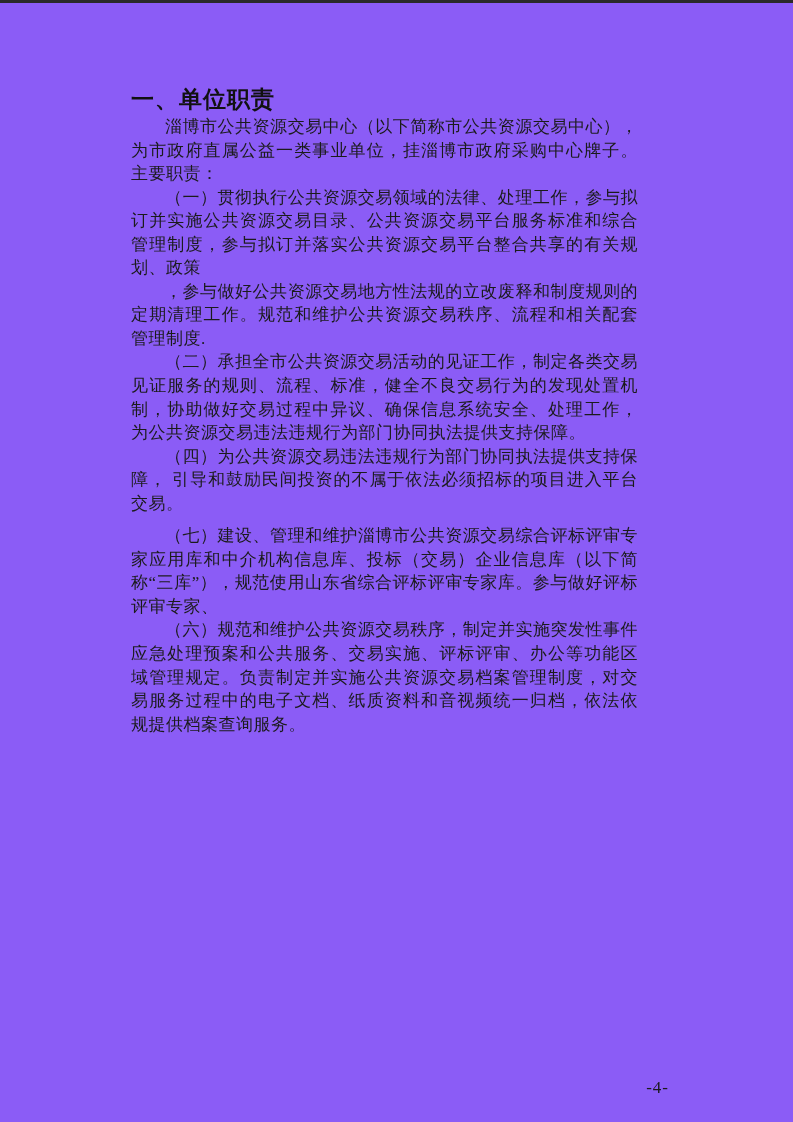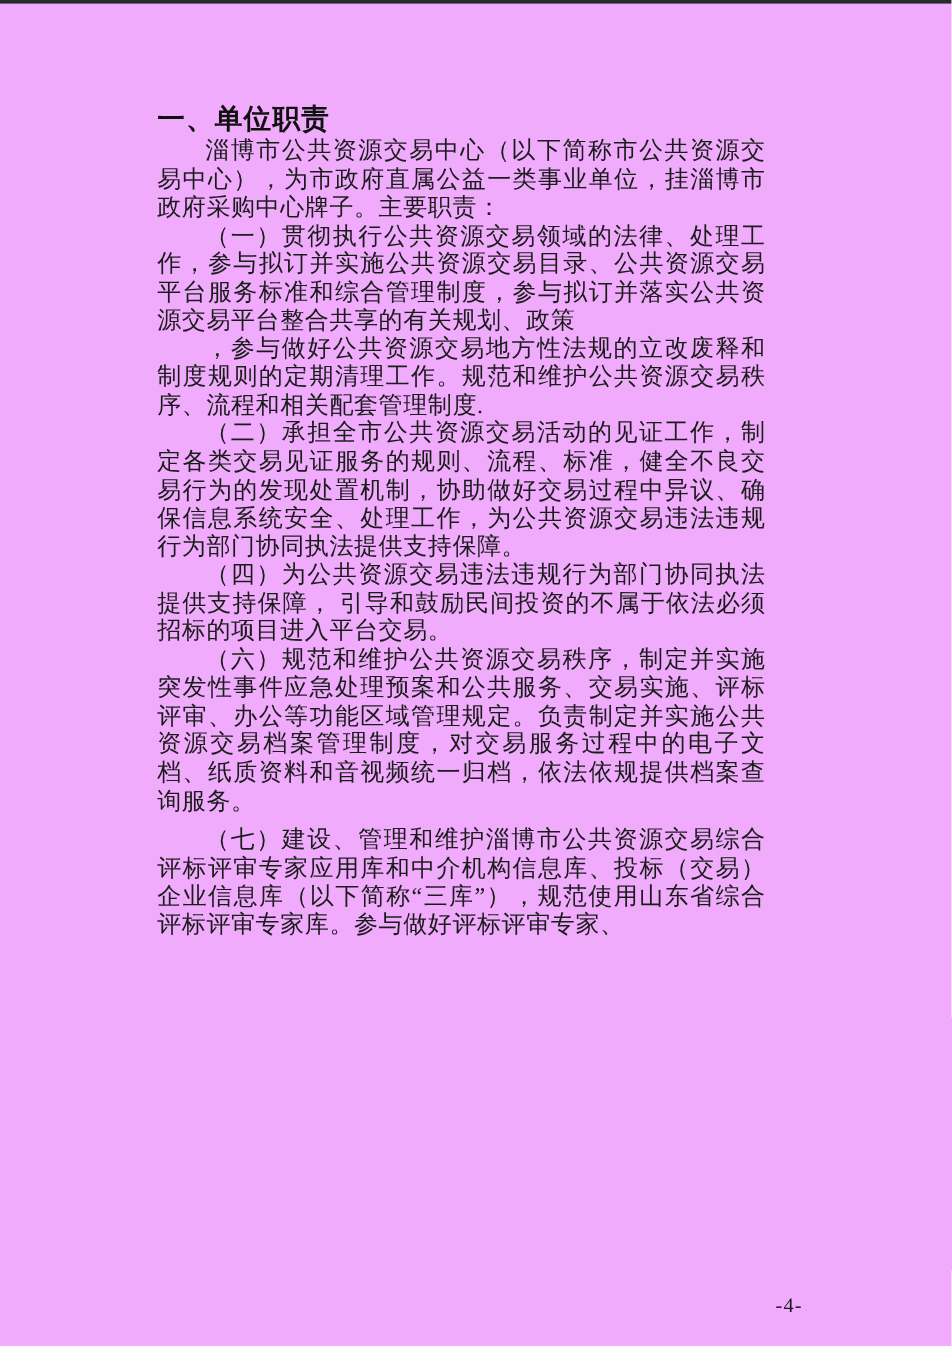--- a/index.html
+++ b/index.html
@@ -7,21 +7,21 @@
     width: 793px;
     height: 1122px;
     background: #ffffff;
     overflow: hidden;
     font-family: "Liberation Serif", "DejaVu Serif", serif;
   }
   .page {
     position: relative;
     width: 793px;
     height: 1122px;
-    background: #f0abfc;
+    background: #8b5cf6;
     color: #161616;
   }
   .scan-edge-top {
     position: absolute;
     top: 0; left: 0;
     width: 100%;
     height: 3px;
     background: #2a2a2a;
   }
   .content {
@@ -34,21 +34,21 @@
     font-family: "Liberation Sans", "DejaVu Sans", sans-serif;
     font-weight: 700;
     font-size: 23px;
     line-height: 26px;
     letter-spacing: 1px;
     color: #111111;
     margin-bottom: 3px;
     white-space: nowrap;
   }
   .body-paragraph {
-    font-size: 20px;
+    font-size: 17px;
     line-height: 23.55px;
     text-align: justify;
     text-justify: inter-ideograph;
     text-indent: 2em;
     word-break: break-all;
     overflow-wrap: anywhere;
     color: #1b1b1b;
     letter-spacing: 0.5px;
   }
   .body-paragraph.gap-before {
@@ -71,18 +71,18 @@
   <div class="scan-edge-top"></div>
 
   <div class="content">
     <div class="section-heading">一、单位职责</div>
 
     <p class="body-paragraph">淄博市公共资源交易中心（以下简称市公共资源交易中心），为市政府直属公益一类事业单位，挂淄博市政府采购中心牌子。主要职责：</p>
     <p class="body-paragraph">（一）贯彻执行公共资源交易领域的法律、处理工作，参与拟订并实施公共资源交易目录、公共资源交易平台服务标准和综合管理制度，参与拟订并落实公共资源交易平台整合共享的有关规划、政策</p>
     <p class="body-paragraph">，参与做好公共资源交易地方性法规的立改废释和制度规则的定期清理工作。规范和维护公共资源交易秩序、流程和相关配套管理制度.</p>
     <p class="body-paragraph">（二）承担全市公共资源交易活动的见证工作，制定各类交易见证服务的规则、流程、标准，健全不良交易行为的发现处置机制，协助做好交易过程中异议、确保信息系统安全、处理工作，为公共资源交易违法违规行为部门协同执法提供支持保障。</p>
     <p class="body-paragraph">（四）为公共资源交易违法违规行为部门协同执法提供支持保障， 引导和鼓励民间投资的不属于依法必须招标的项目进入平台交易。</p>
+    <p class="body-paragraph gap-before">（七）建设、管理和维护淄博市公共资源交易综合评标评审专家应用库和中介机构信息库、投标（交易）企业信息库（以下简称“三库”），规范使用山东省综合评标评审专家库。参与做好评标评审专家、</p>
     <p class="body-paragraph">（六）规范和维护公共资源交易秩序，制定并实施突发性事件应急处理预案和公共服务、交易实施、评标评审、办公等功能区域管理规定。负责制定并实施公共资源交易档案管理制度，对交易服务过程中的电子文档、纸质资料和音视频统一归档，依法依规提供档案查询服务。</p>
-    <p class="body-paragraph gap-before">（七）建设、管理和维护淄博市公共资源交易综合评标评审专家应用库和中介机构信息库、投标（交易）企业信息库（以下简称“三库”），规范使用山东省综合评标评审专家库。参与做好评标评审专家、</p>
   </div>
 
   <div class="page-number">-4-</div>
 </div>
 
 </body></html>

